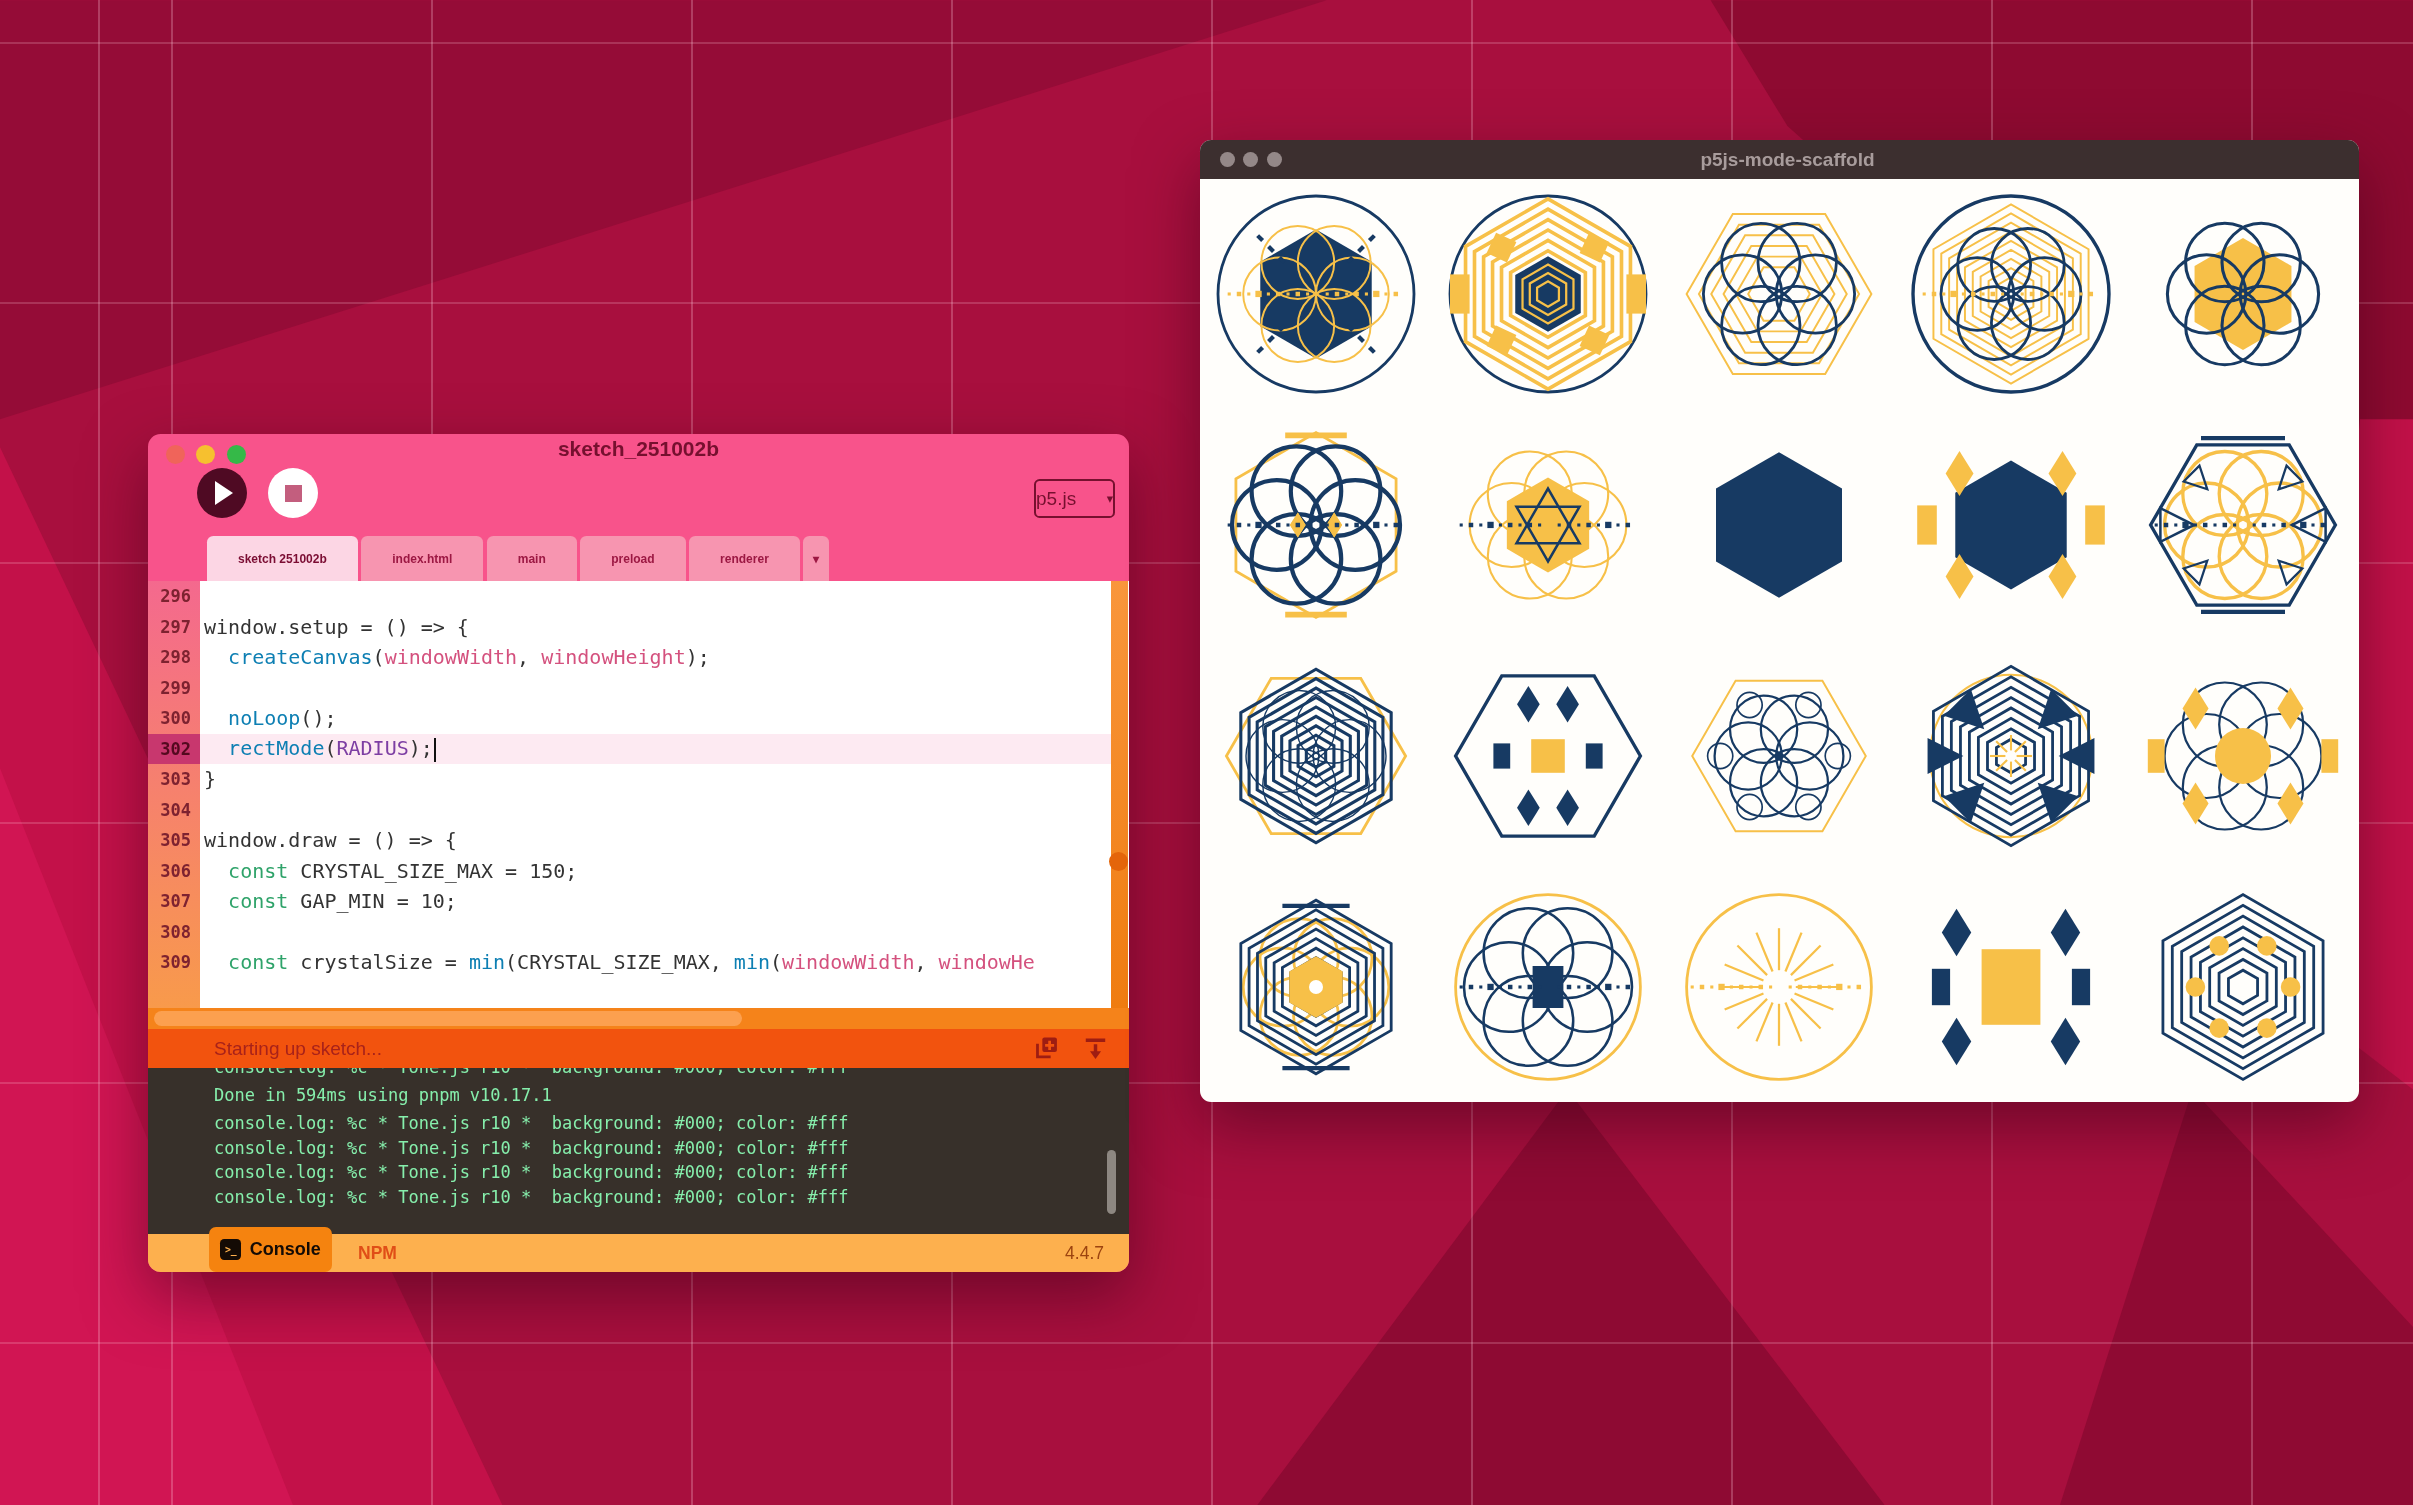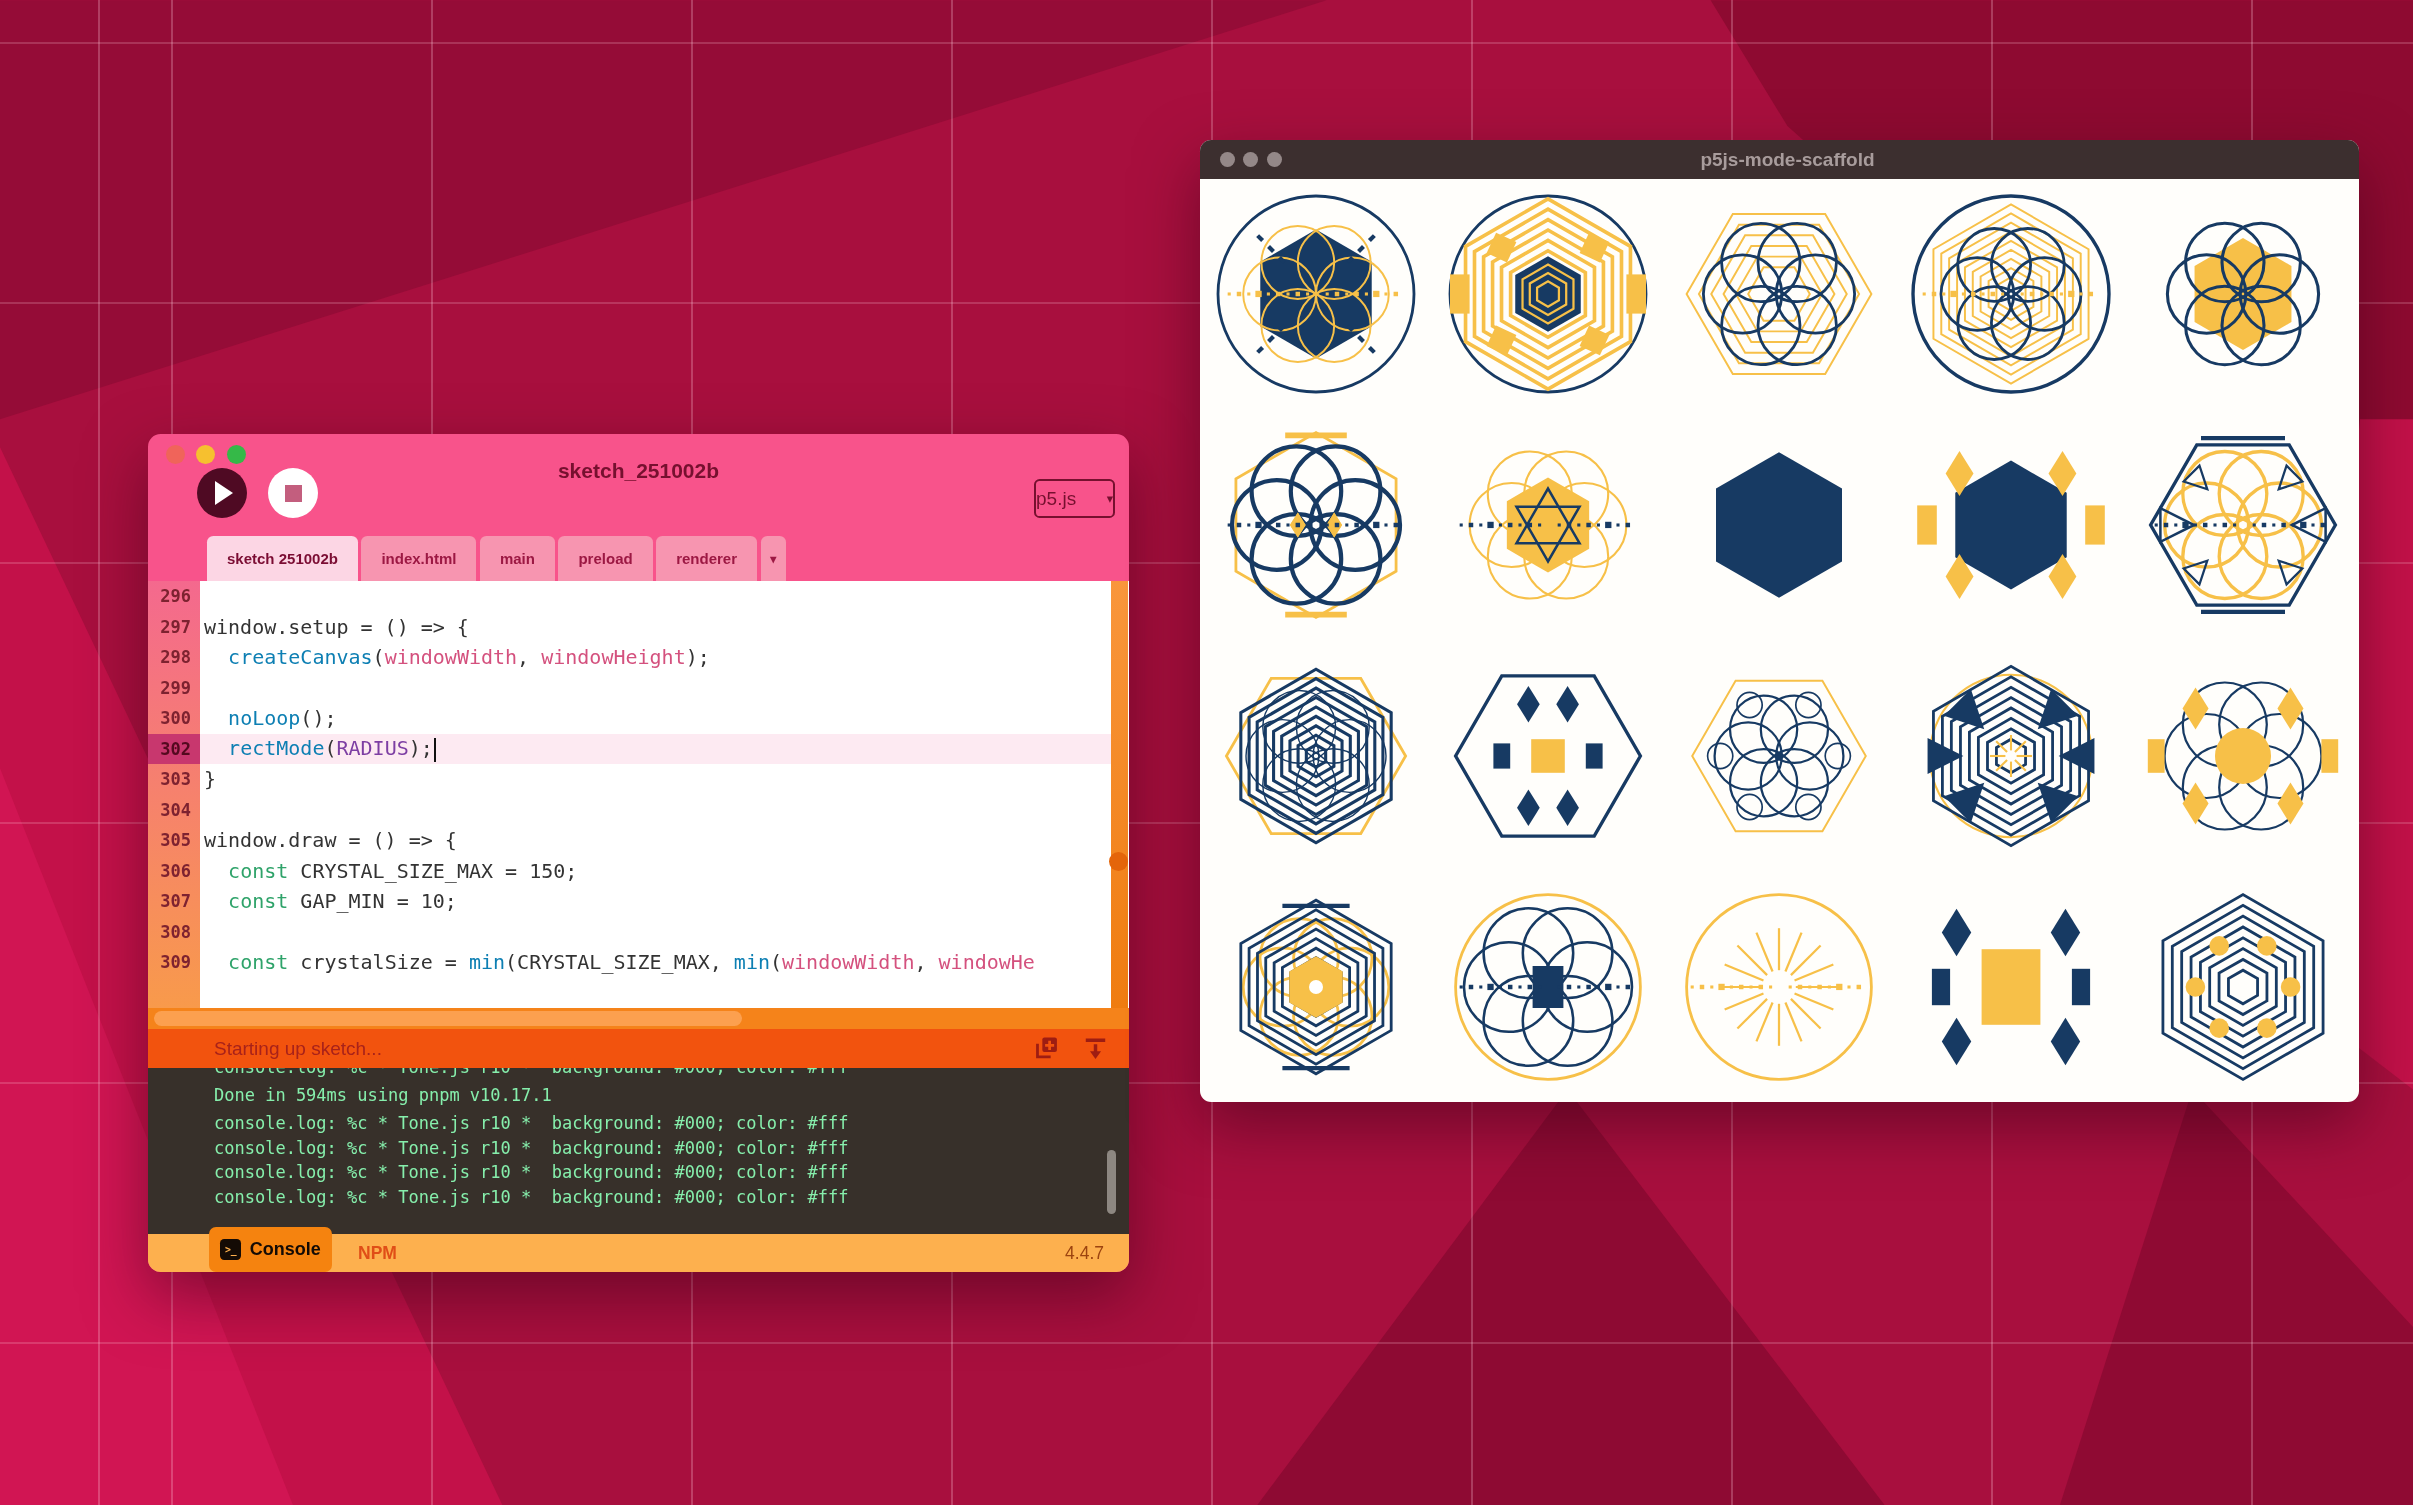--- a/index.html
+++ b/index.html
@@ -11,31 +11,31 @@
       repeating-linear-gradient(to right, rgba(255,205,220,.26) 0 2.1px, transparent 2.1px 260px),
       repeating-linear-gradient(to bottom, rgba(255,205,220,.20) 0 2.1px, transparent 2.1px 260px);
     background-position:171px 42px;}
   .win{position:absolute;border-radius:12.6px;box-shadow:0 24px 63px rgba(55,0,22,.5);overflow:hidden;}
 
   
   #editor{left:148px;top:434px;width:981px;height:838px;background:#f8538b;}
   .e-titlebar{position:absolute;left:0;top:0;right:0;height:41px;}
   .tl{position:absolute;top:11.2px;width:19px;height:19px;border-radius:50%;}
   .tl.r{left:17.5px;background:#f0645a;}.tl.y{left:48px;background:#f6c02f;}.tl.g{left:79px;background:#35b948;}
-  .e-title{position:absolute;left:0;right:0;top:25px;text-align:center;font-size:21px;font-weight:bold;color:#76102f;}
+  .e-title{position:absolute;left:0;right:0;top:3px;text-align:center;font-size:21px;font-weight:bold;color:#76102f;}
   .play-btn{position:absolute;left:49px;top:34px;width:50px;height:50px;border-radius:50%;background:#4f0a23;}
   .play-btn .tri{position:absolute;left:18px;top:12.6px;width:0;height:0;border-left:18px solid #fff;border-top:12.6px solid transparent;border-bottom:12.6px solid transparent;}
   .stop-btn{position:absolute;left:120px;top:34px;width:50px;height:50px;border-radius:50%;background:#fff;}
   .stop-btn .sq{position:absolute;left:17px;top:17px;width:17px;height:17px;background:#c35e7e;}
   .mode-btn{position:absolute;right:14px;top:45px;width:81px;height:39px;border:2.1px solid #76102f;border-radius:5.6px;
     color:#76102f;font-size:19px;display:flex;align-items:center;justify-content:space-between;gap:3px;box-sizing:border-box;}
   .mode-btn .caret{font-size:12.6px;}
   .tabs{position:absolute;left:59px;top:102px;height:45px;display:flex;gap:3.5px;}
-  .tab{height:45px;border-radius:6.3px 6.3px 0 0;background:#f795b0;color:#9c1843;font-size:15px;font-weight:bold;
-       display:flex;align-items:center;justify-content:center;padding:0 20px;box-sizing:border-box;white-space:nowrap;}
+  .tab{height:45px;border-radius:6.3px 6.3px 0 0;background:#f795b0;color:#9c1843;font-size:12px;font-weight:bold;
+       display:flex;align-items:center;justify-content:center;padding:0 31px;box-sizing:border-box;white-space:nowrap;}
   .tab.active{background:#fcd6e4;color:#7b0d33;}
   .tab.more{padding:0 9.8px;font-size:12px;}
 
   .code-area{position:absolute;left:0;top:147px;width:981px;height:427px;background:#ffffff;overflow:hidden;}
   .gutter-bg{position:absolute;left:0;top:0;width:52px;height:427px;background:linear-gradient(#f4698e,#f89a4b);}
   .vscroll{position:absolute;right:1.4px;top:0;width:17px;height:427px;background:linear-gradient(#f9963c,#ef7c10);}
   .vthumb{position:absolute;left:-1.4px;top:271px;width:19px;height:19px;border-radius:50%;background:#e4650a;}
   .code-rows{position:absolute;left:0;top:0;right:18px;}
   .code-row{height:30.5px;display:flex;align-items:flex-start;position:relative;}
   .code-row .ln{width:52px;flex:0 0 52px;text-align:right;padding-right:9px;box-sizing:border-box;

